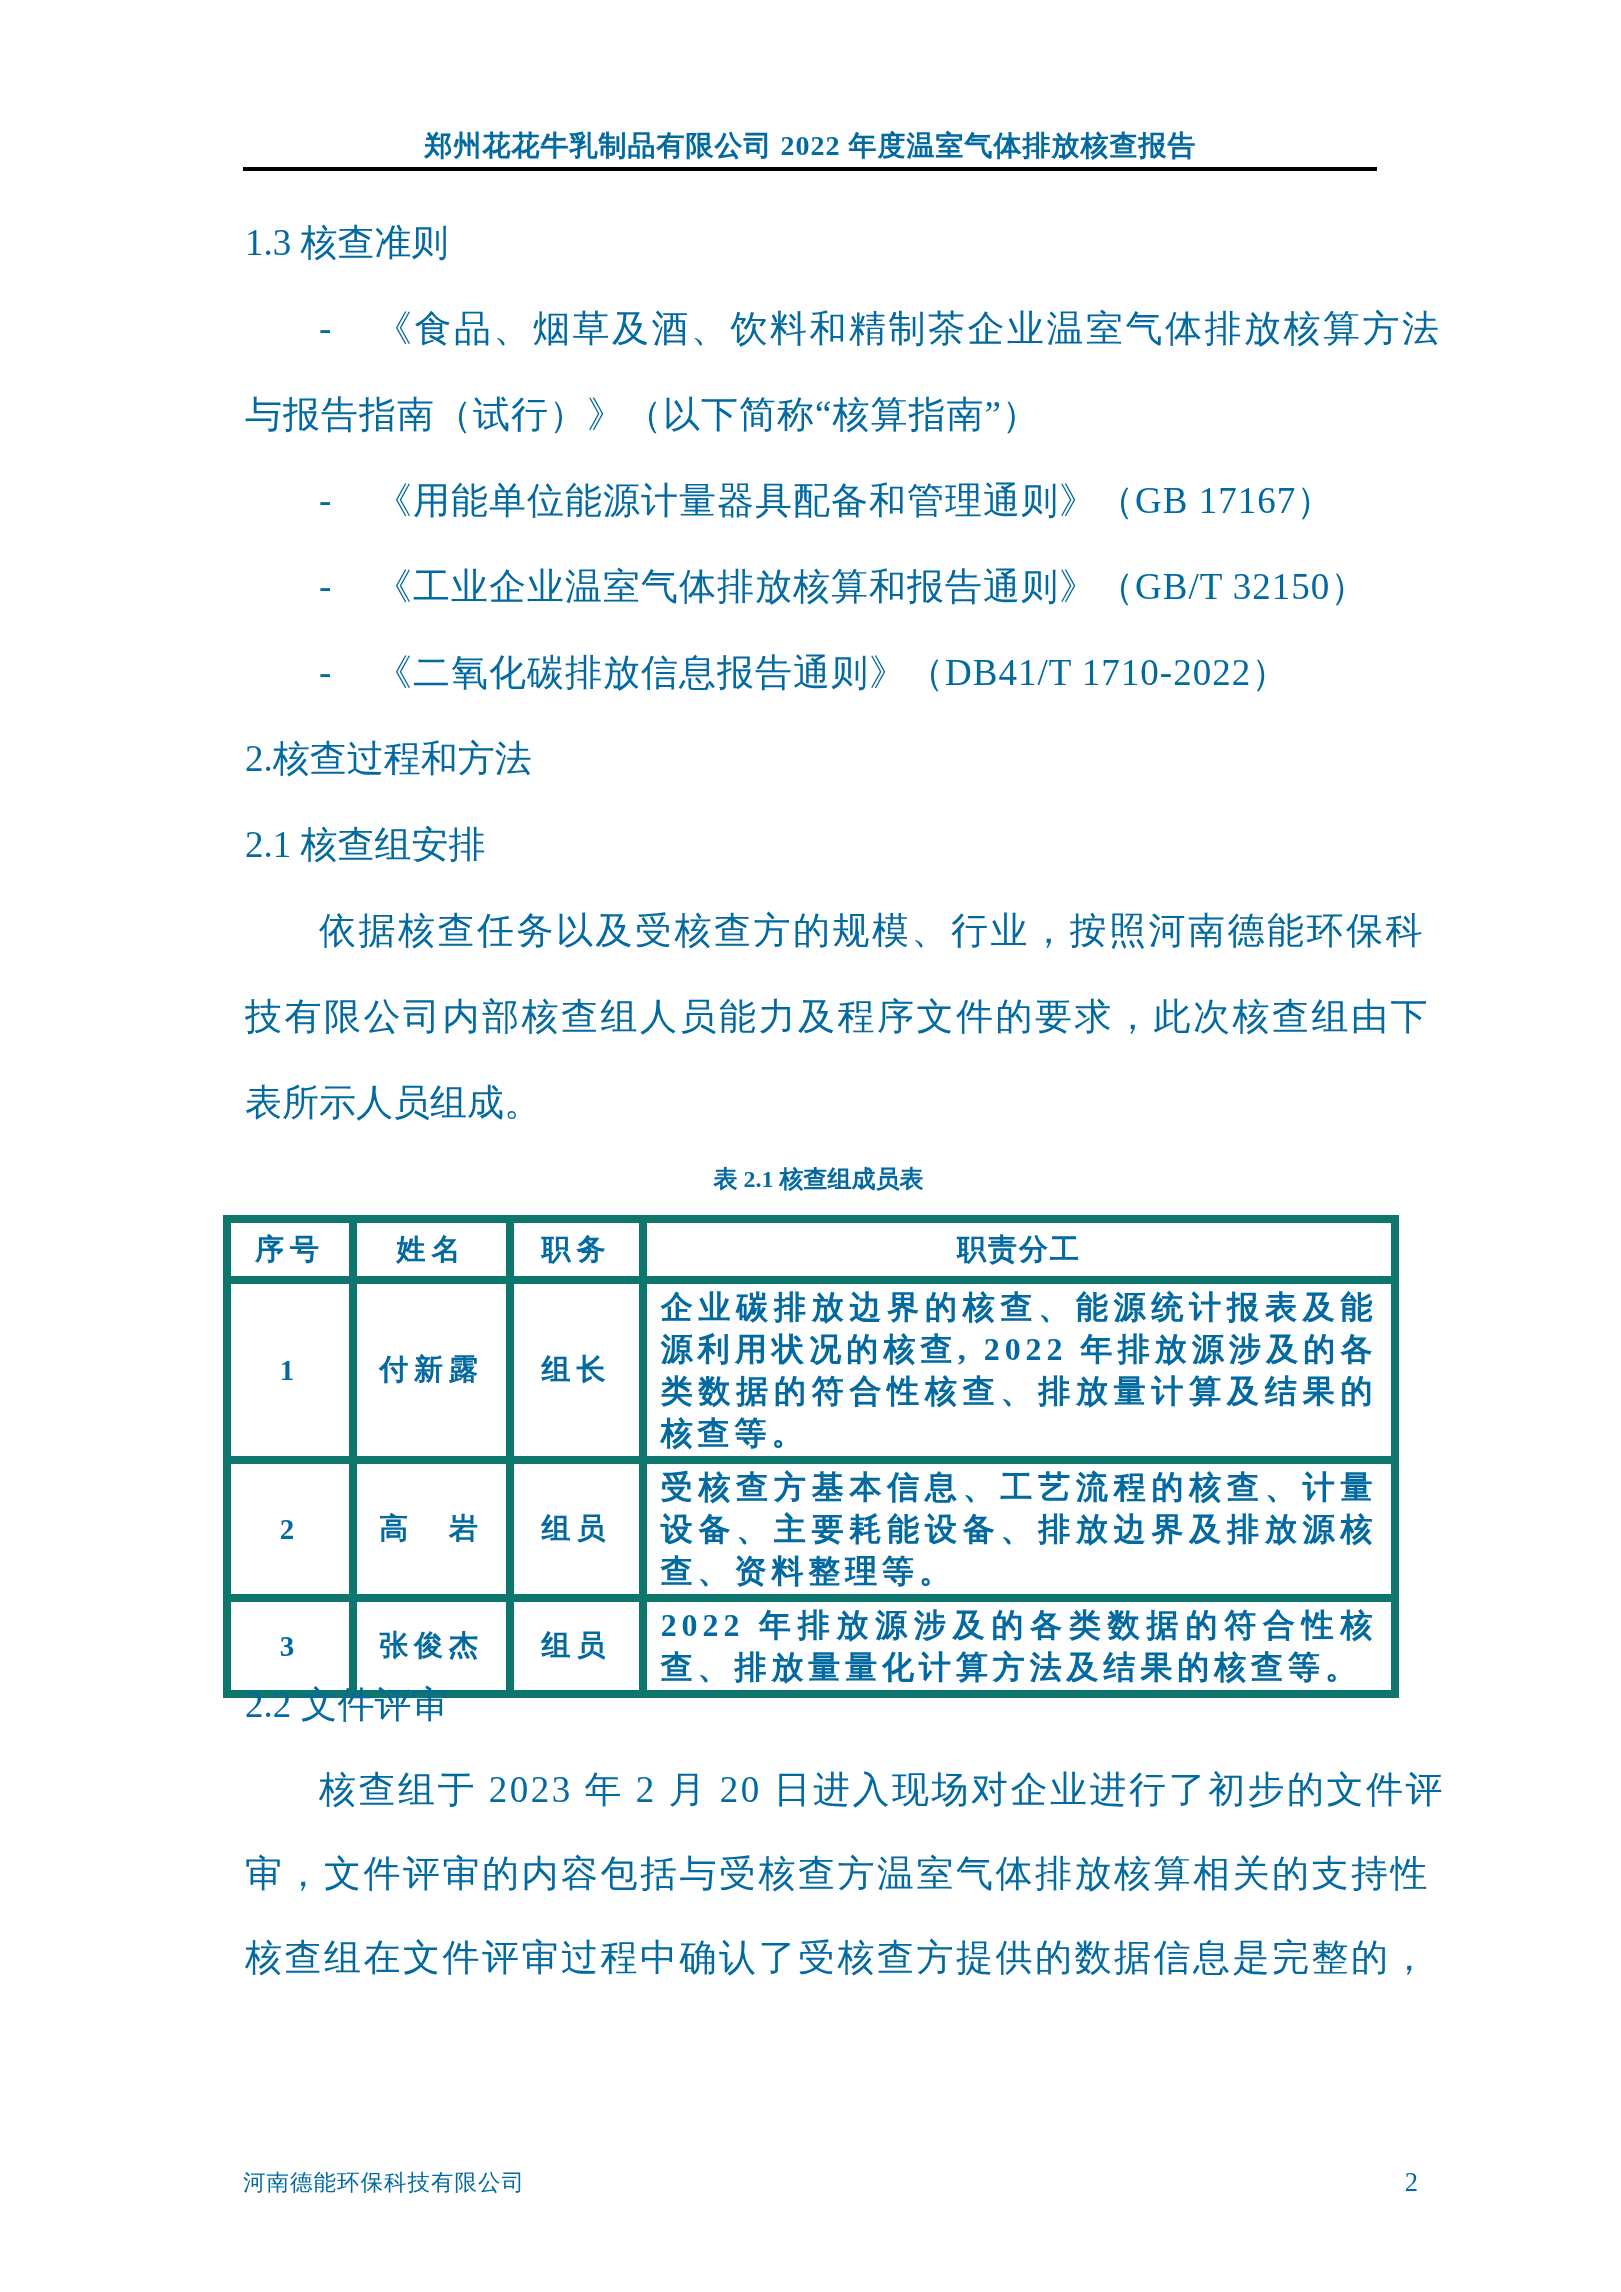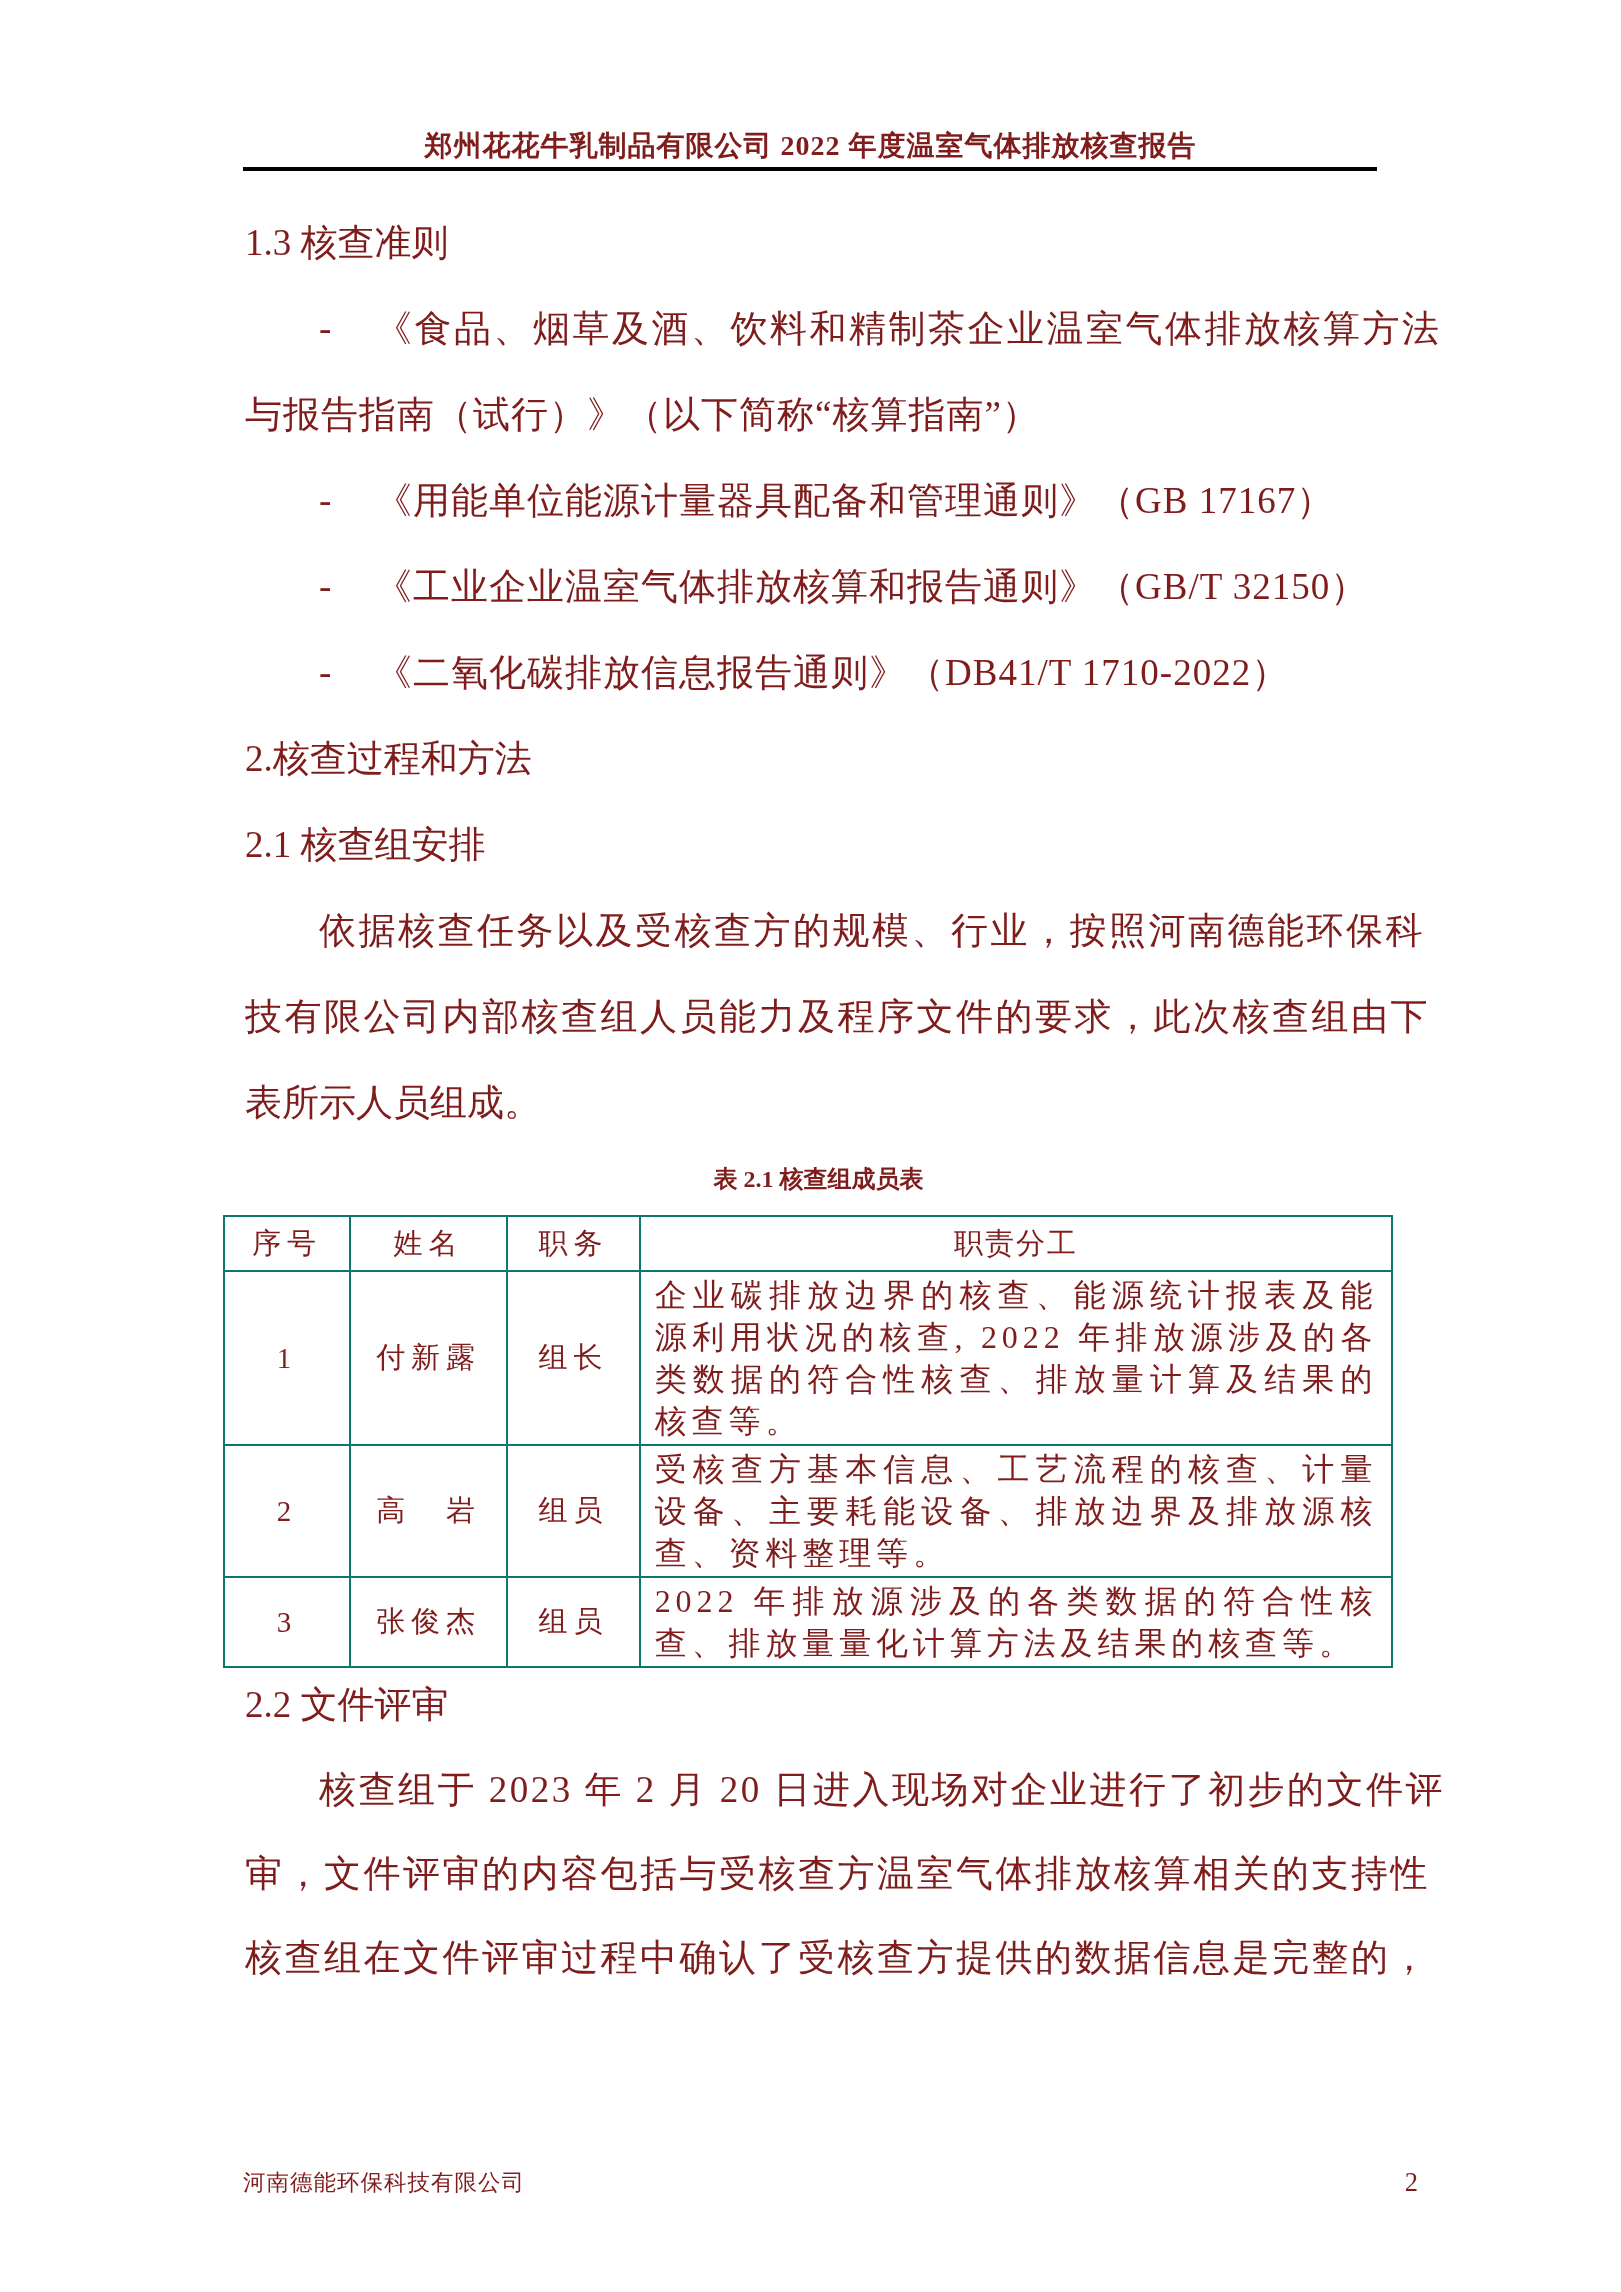--- a/index.html
+++ b/index.html
@@ -2,21 +2,21 @@
 <html><head>
 <meta charset="utf-8">
 <style>
   html,body { margin:0; padding:0; background:#888; }
   .page {
     position:relative;
     width:1621px; height:2293px;
     margin:0 auto;
     background:#ffffff;
     font-family:"Liberation Serif","DejaVu Serif",serif;
-    color:#7f1d1d;
+    color:#0369a1;
     overflow:hidden;
   }
 
   
   .header-title {
     position:absolute; top:128px; left:0; width:100%;
     text-align:center;
     font-size:28px; font-weight:bold; letter-spacing:1px;
     line-height:35px;
   }
@@ -39,22 +39,22 @@
   }
 
   
   .members-table-wrap { position:absolute; left:223px; top:1215px; }
   table.members {
     border-collapse:collapse; table-layout:fixed;
     width:1168px; background:#fff;
     border:2.9px solid #000;
   }
   table.members th, table.members td {
-    border:2px solid #0f766e;
-    font-weight:normal;
+    border:8px solid #0f766e;
+    font-weight:bold;
   }
   table.members th {
     height:51px; font-size:29px; letter-spacing:5.9px; text-align:center;
   }
   td.c-center {
     text-align:center; font-size:29px; letter-spacing:5.9px;
     vertical-align:middle;
   }
   td.c-duty {
     font-size:32px; line-height:42px; letter-spacing:4.9px;

